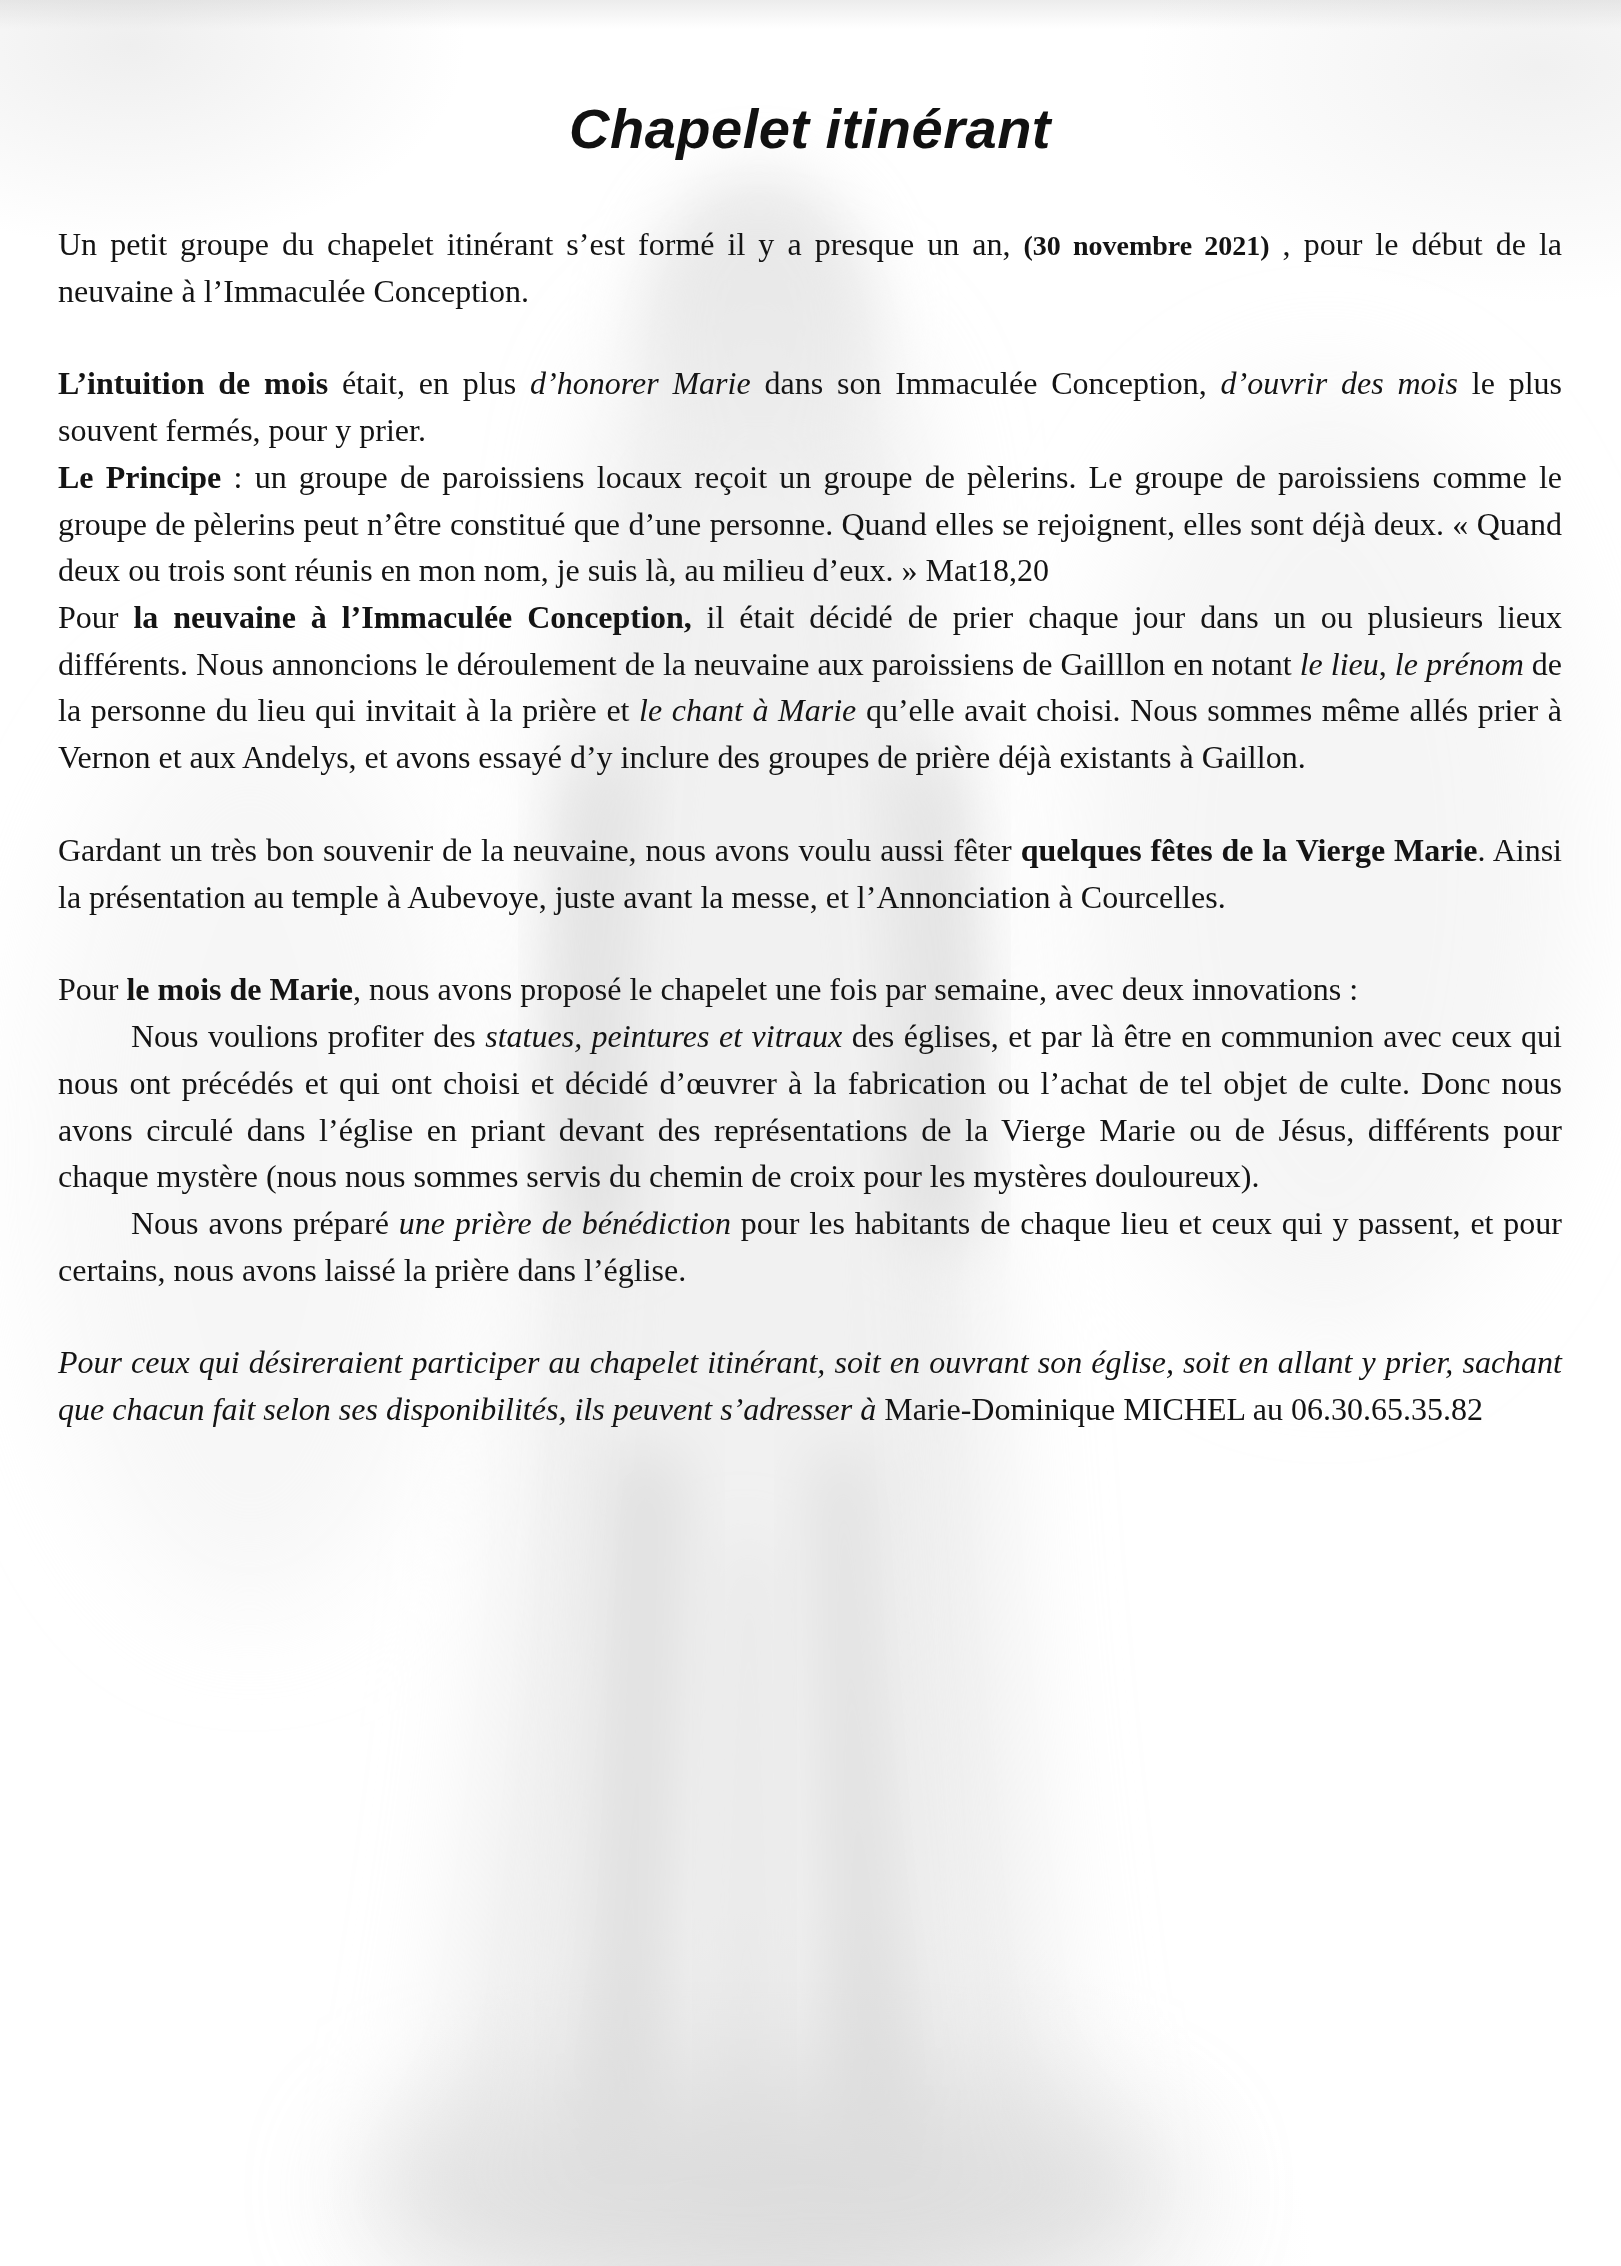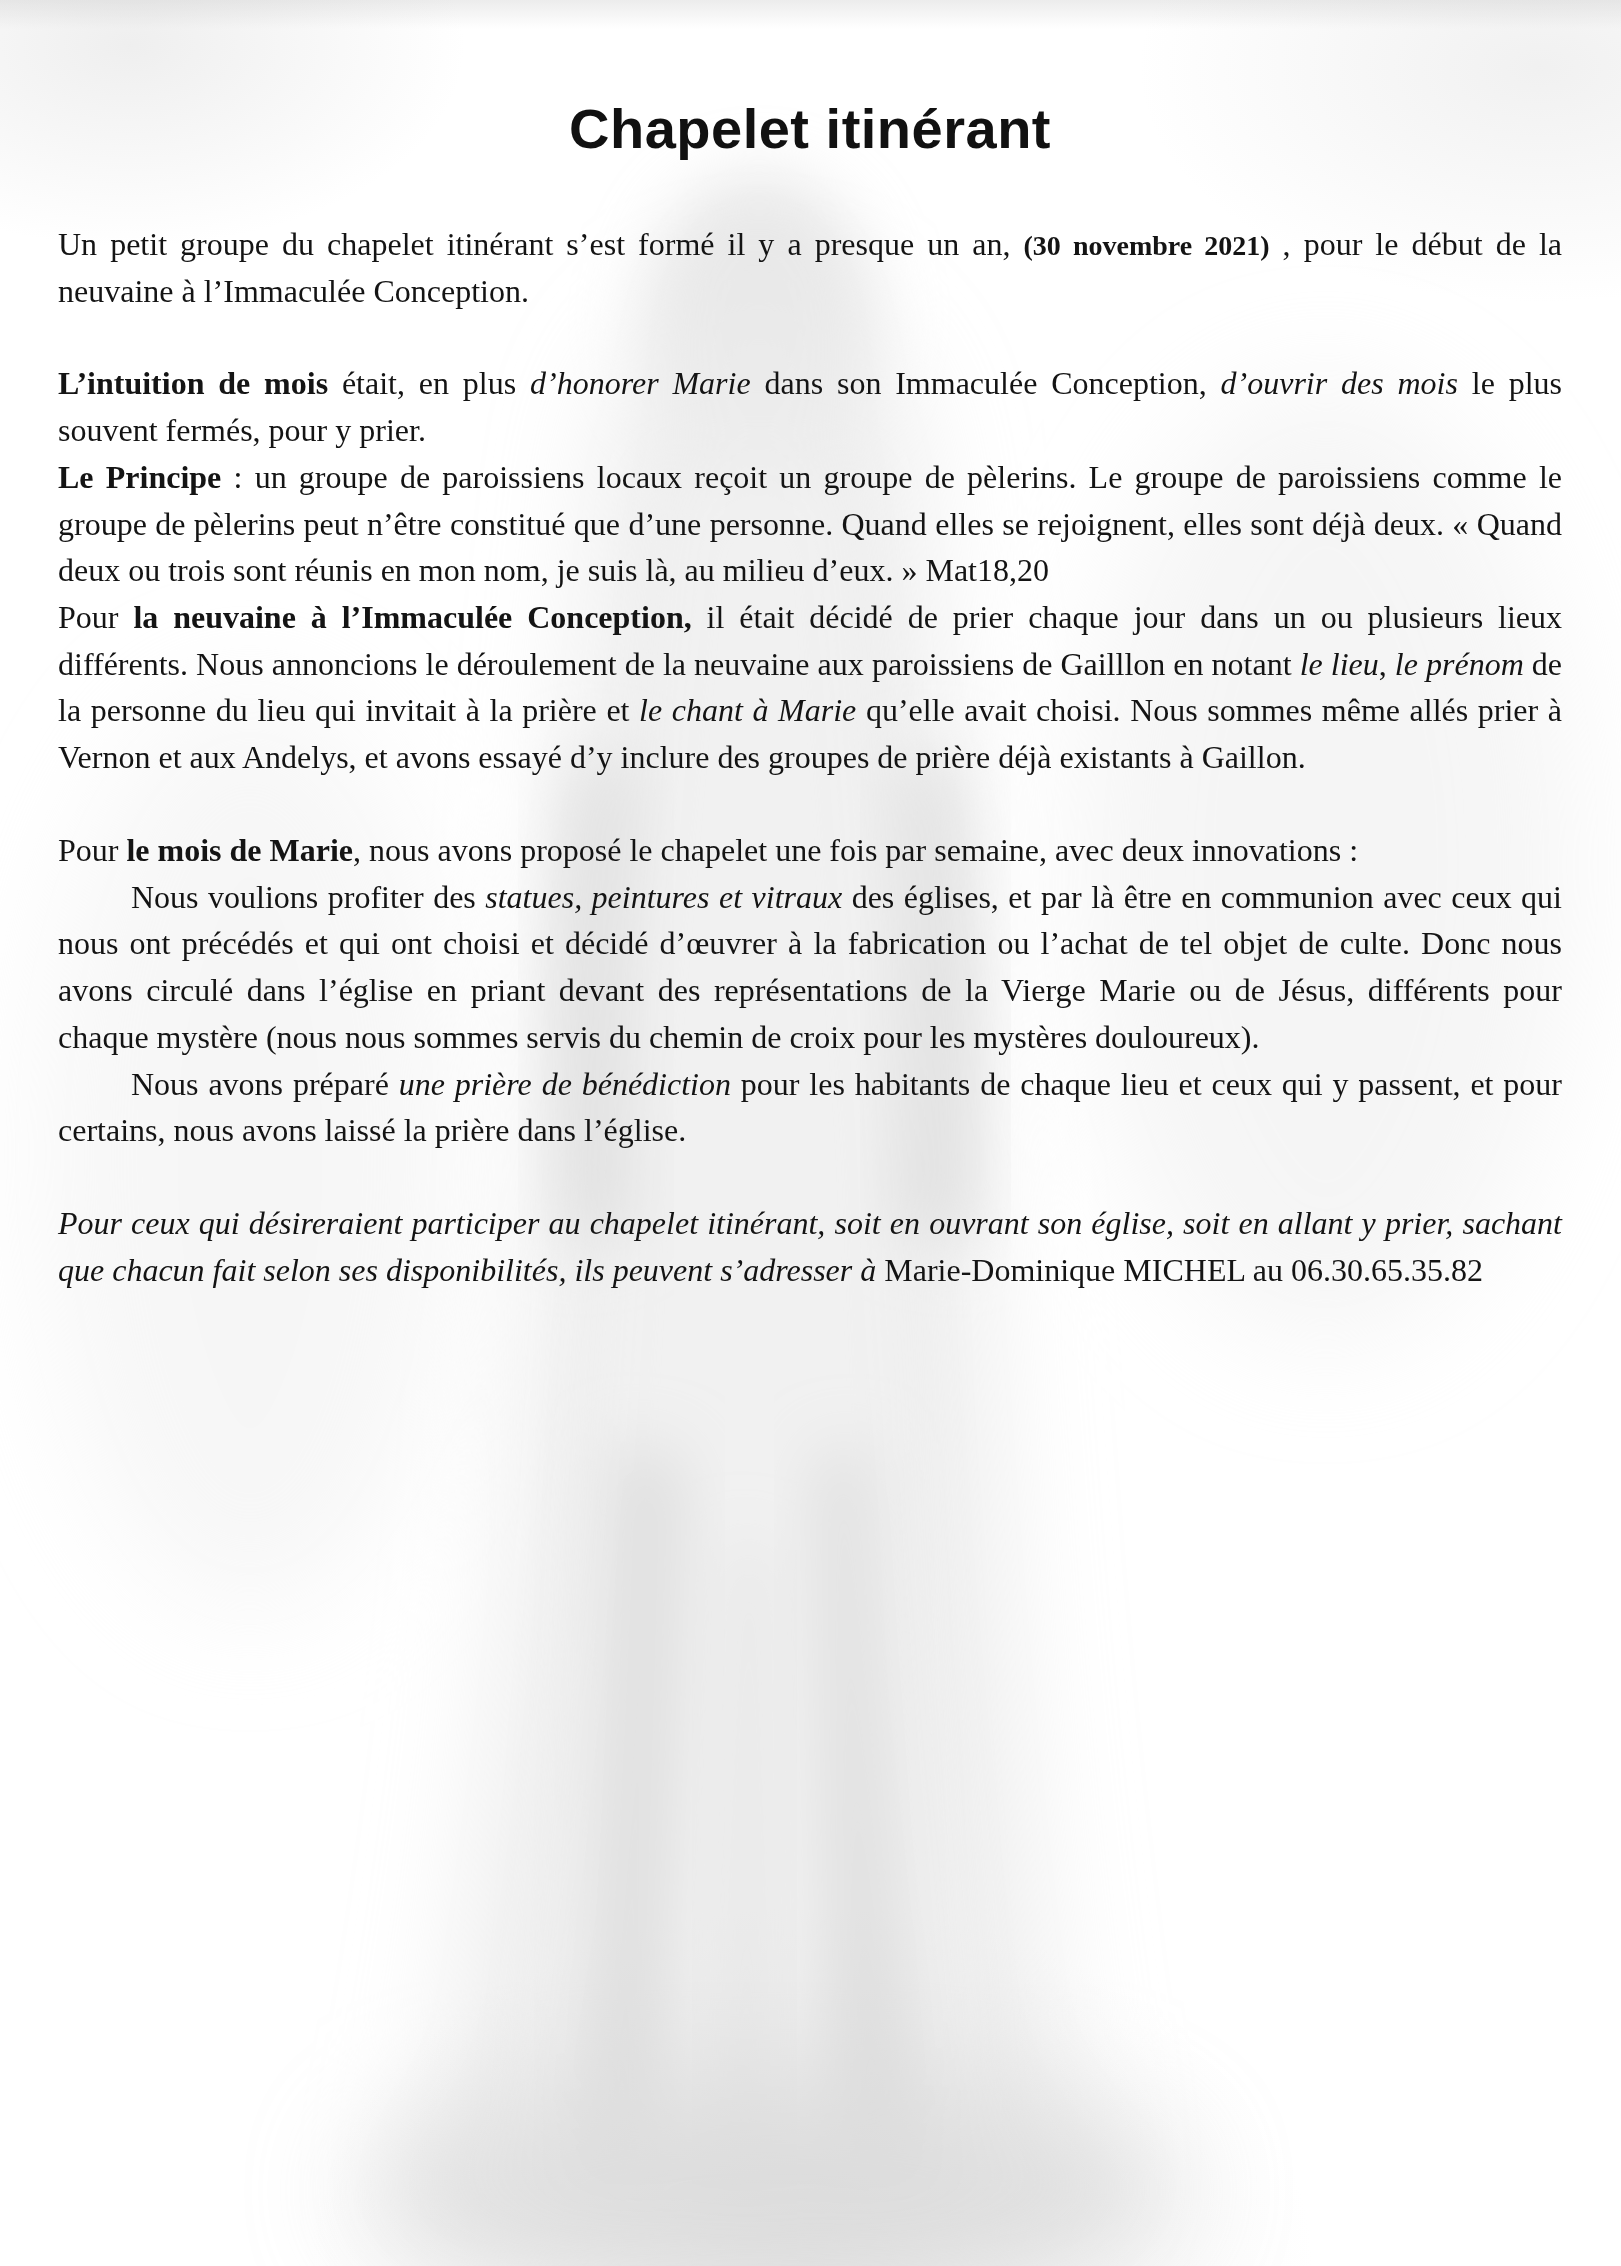--- a/index.html
+++ b/index.html
@@ -37,20 +37,21 @@
   }
   .doc {
     position: relative;
     z-index: 1;
     padding: 96px 60px 0 58px;
     box-sizing: border-box;
   }
   .title {
     font-family: "Liberation Sans", sans-serif;
     font-weight: bold;
+    font-style: italic;
     font-size: 56px;
     text-align: center;
     color: #111111;
     margin: 0 0 60px 0;
     letter-spacing: 0.5px;
   }
   .para {
     margin: 0;
     font-size: 32px;
     line-height: 1.46;
@@ -101,20 +102,21 @@
     </svg>
   </div>
 
   <div class="doc">
     <h1 class="title">Chapelet itinérant</h1>
     <div>
         <p class="para"><span class="r-normal">Un petit groupe du chapelet itinérant s’est formé il y a presque un an, </span><span class="r-small">(30 novembre 2021)</span><span class="r-normal"> , pour le début de la neuvaine à l’Immaculée Conception.</span></p>
         <p class="para gap"><span class="r-bold">L’intuition de mois</span><span class="r-normal"> était, en plus </span><span class="r-italic_underline">d’honorer Marie</span><span class="r-normal"> dans son Immaculée Conception, </span><span class="r-italic_underline">d’ouvrir des mois</span><span class="r-normal"> le plus souvent fermés, pour y prier.</span></p>
         <p class="para"><span class="r-bold">Le Principe</span><span class="r-normal"> : un groupe de paroissiens locaux reçoit un groupe de pèlerins. Le groupe de paroissiens comme le groupe de pèlerins peut n’être constitué que d’une personne. Quand elles se rejoignent, elles sont déjà deux. « Quand deux ou trois sont réunis en mon nom, je suis là, au milieu d’eux. » Mat18,20</span></p>
         <p class="para"><span class="r-normal">Pour </span><span class="r-bold">la neuvaine à l’Immaculée Conception,</span><span class="r-normal"> il était décidé de prier chaque jour dans un ou plusieurs lieux différents. Nous annoncions le déroulement de la neuvaine aux paroissiens de Gailllon en notant </span><span class="r-italic_underline">le lieu</span><span class="r-normal">, </span><span class="r-italic_underline">le prénom</span><span class="r-normal"> de la personne du lieu qui invitait à la prière et </span><span class="r-italic_underline">le chant à Marie</span><span class="r-normal"> qu’elle avait choisi. Nous sommes même allés prier à Vernon et aux Andelys, et avons essayé d’y inclure des groupes de prière déjà existants à Gaillon.</span></p>
+        <p class="para gap"><span class="r-normal">Gardant un très bon souvenir de la neuvaine, nous avons voulu aussi fêter </span><span class="r-bold">quelques fêtes de la Vierge Marie</span><span class="r-normal">. Ainsi la présentation au temple à Aubevoye, juste avant la messe, et l’Annonciation à Courcelles.</span></p>
         <p class="para gap"><span class="r-normal">Pour </span><span class="r-bold">le mois de Marie</span><span class="r-normal">, nous avons proposé le chapelet une fois par semaine, avec deux innovations :</span></p>
         <p class="para indent"><span class="r-normal">Nous voulions profiter des </span><span class="r-italic_underline">statues, peintures et vitraux</span><span class="r-normal"> des églises, et par là être en communion avec ceux qui nous ont précédés et qui ont choisi et décidé d’œuvrer à la fabrication ou l’achat de tel objet de culte. Donc nous avons circulé dans l’église en priant devant des représentations de la Vierge Marie ou de Jésus, différents pour chaque mystère (nous nous sommes servis du chemin de croix pour les mystères douloureux).</span></p>
         <p class="para indent"><span class="r-normal">Nous avons préparé </span><span class="r-italic_underline">une prière de bénédiction</span><span class="r-normal"> pour les habitants de chaque lieu et ceux qui y passent, et pour certains, nous avons laissé la prière dans l’église.</span></p>
         <p class="para gap"><span class="r-italic">Pour ceux qui désireraient participer au chapelet itinérant, soit en ouvrant son église, soit en allant y prier, sachant que chacun fait selon ses disponibilités, ils peuvent s’adresser à </span><span class="r-normal"> Marie-Dominique MICHEL au 06.30.65.35.82</span></p>
       </div>
   </div>
 
 </div>
 
 

